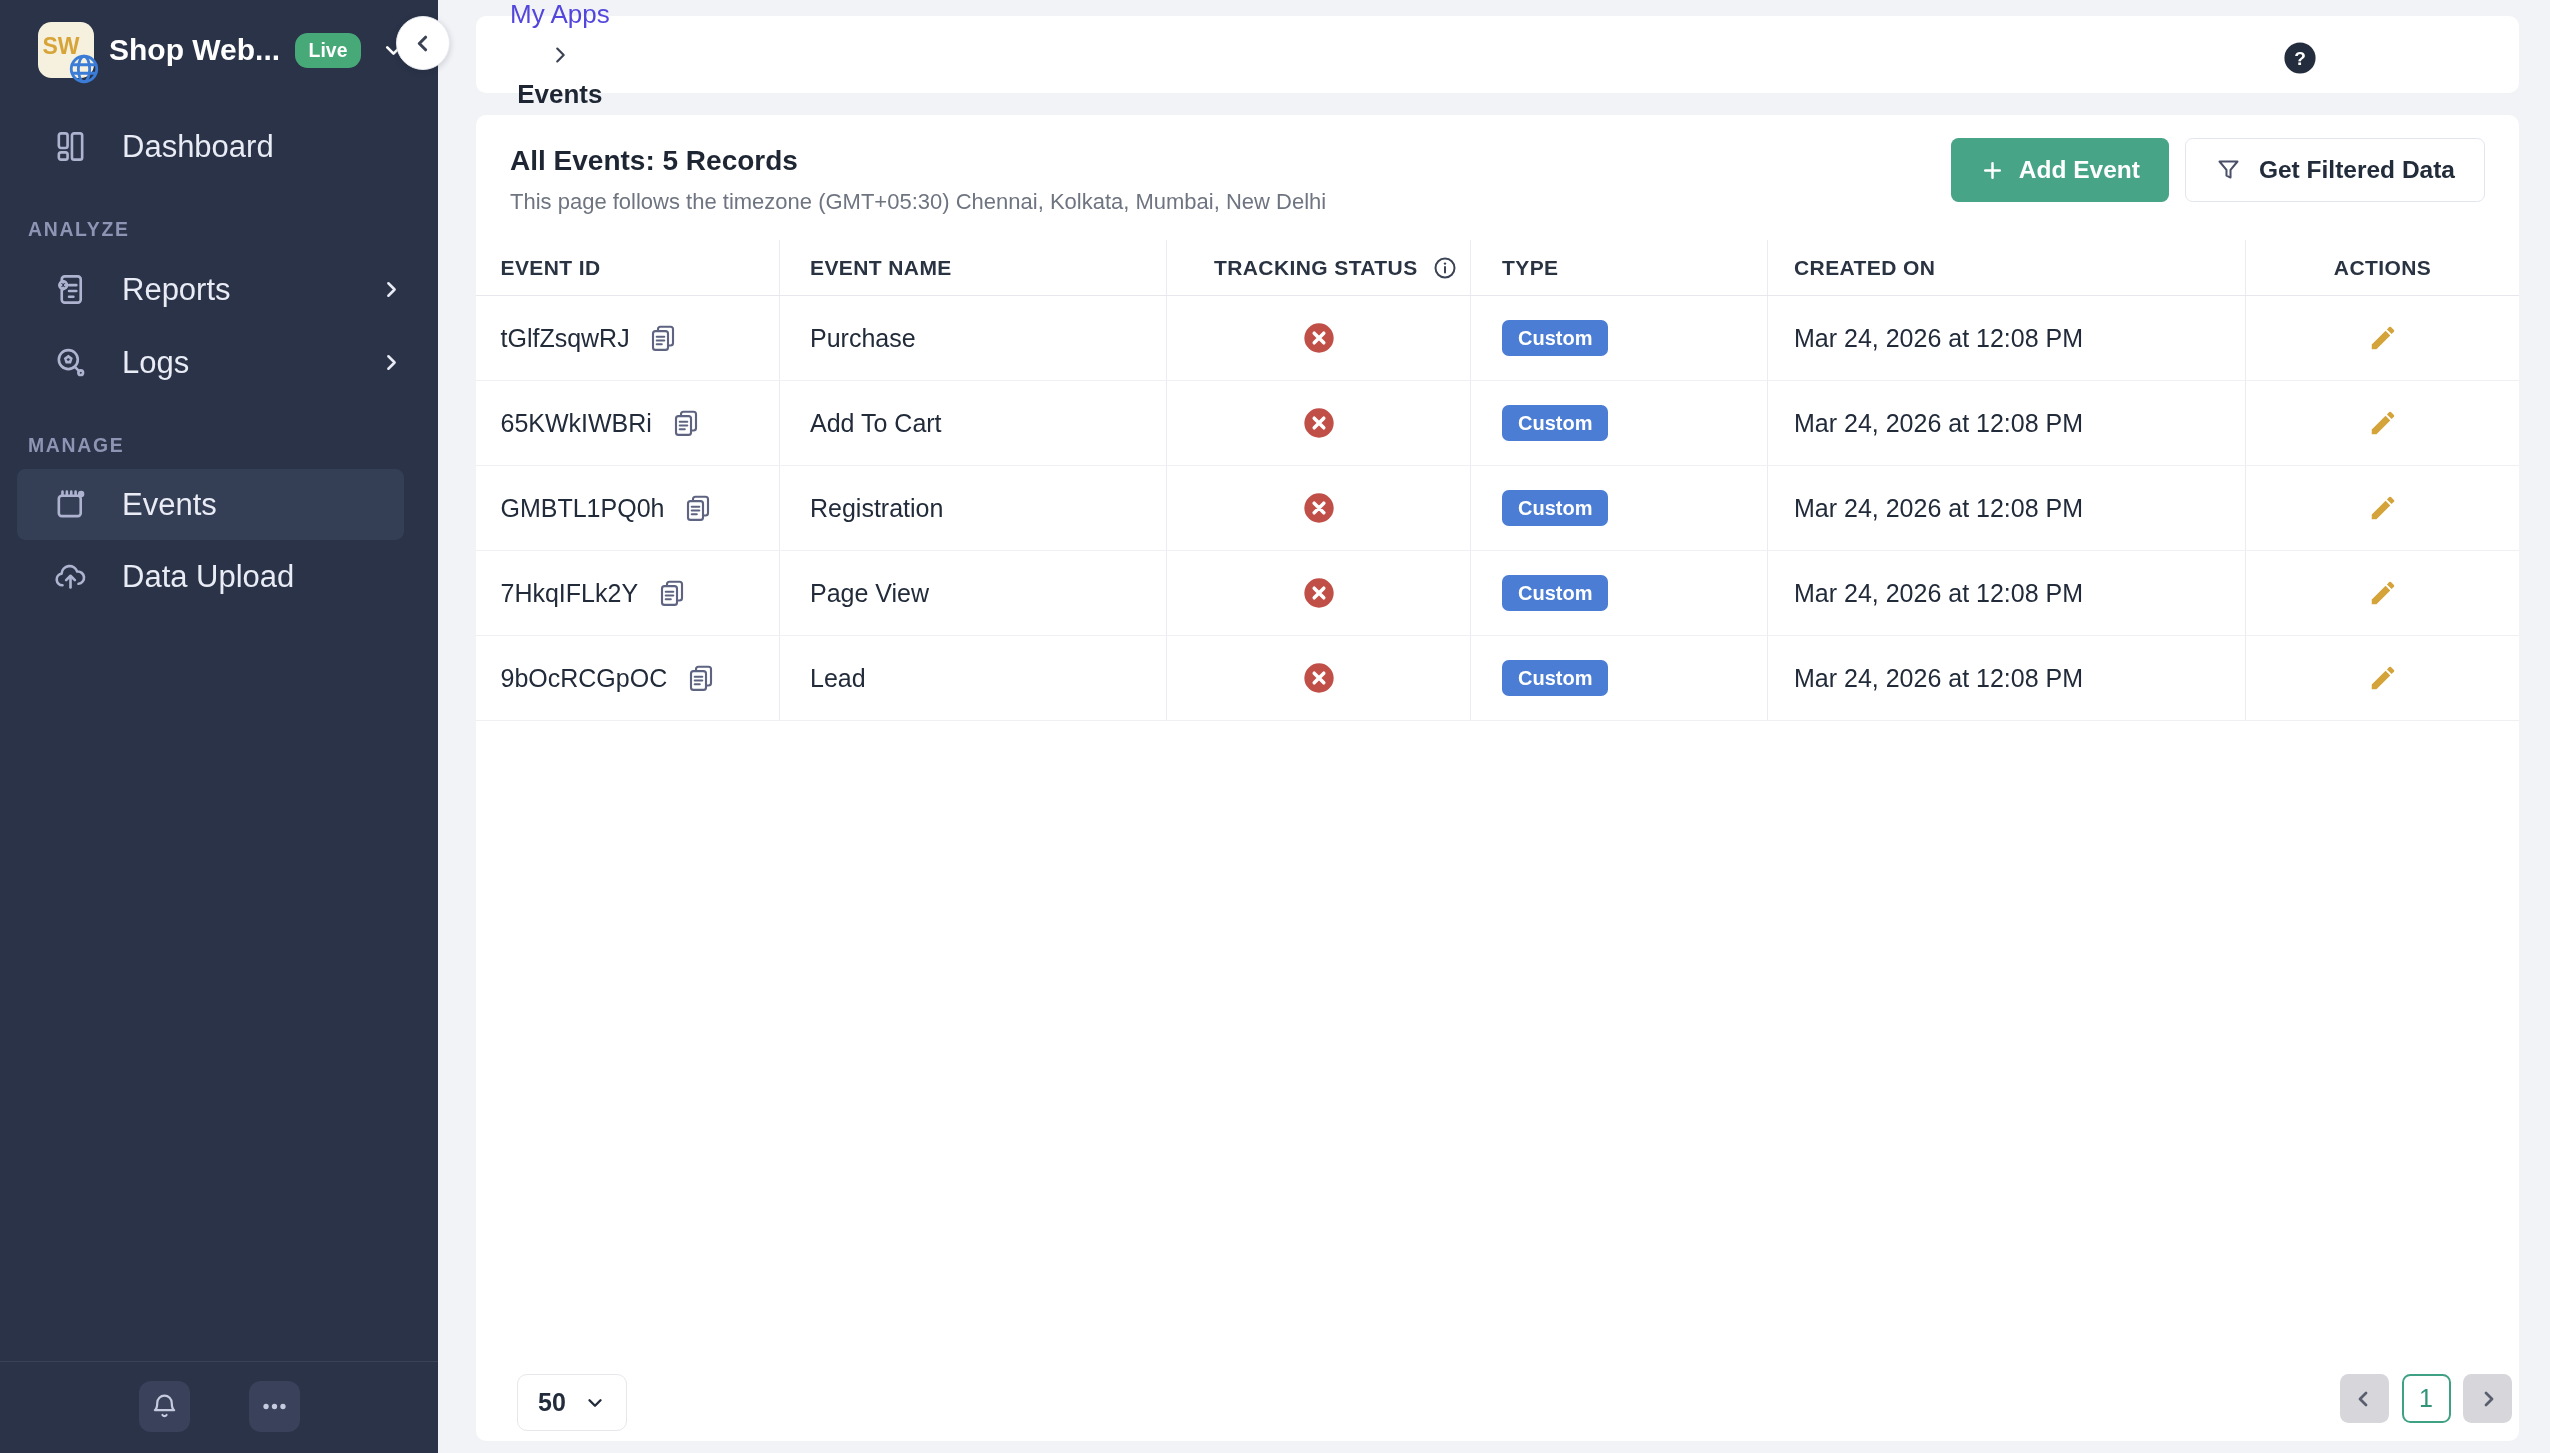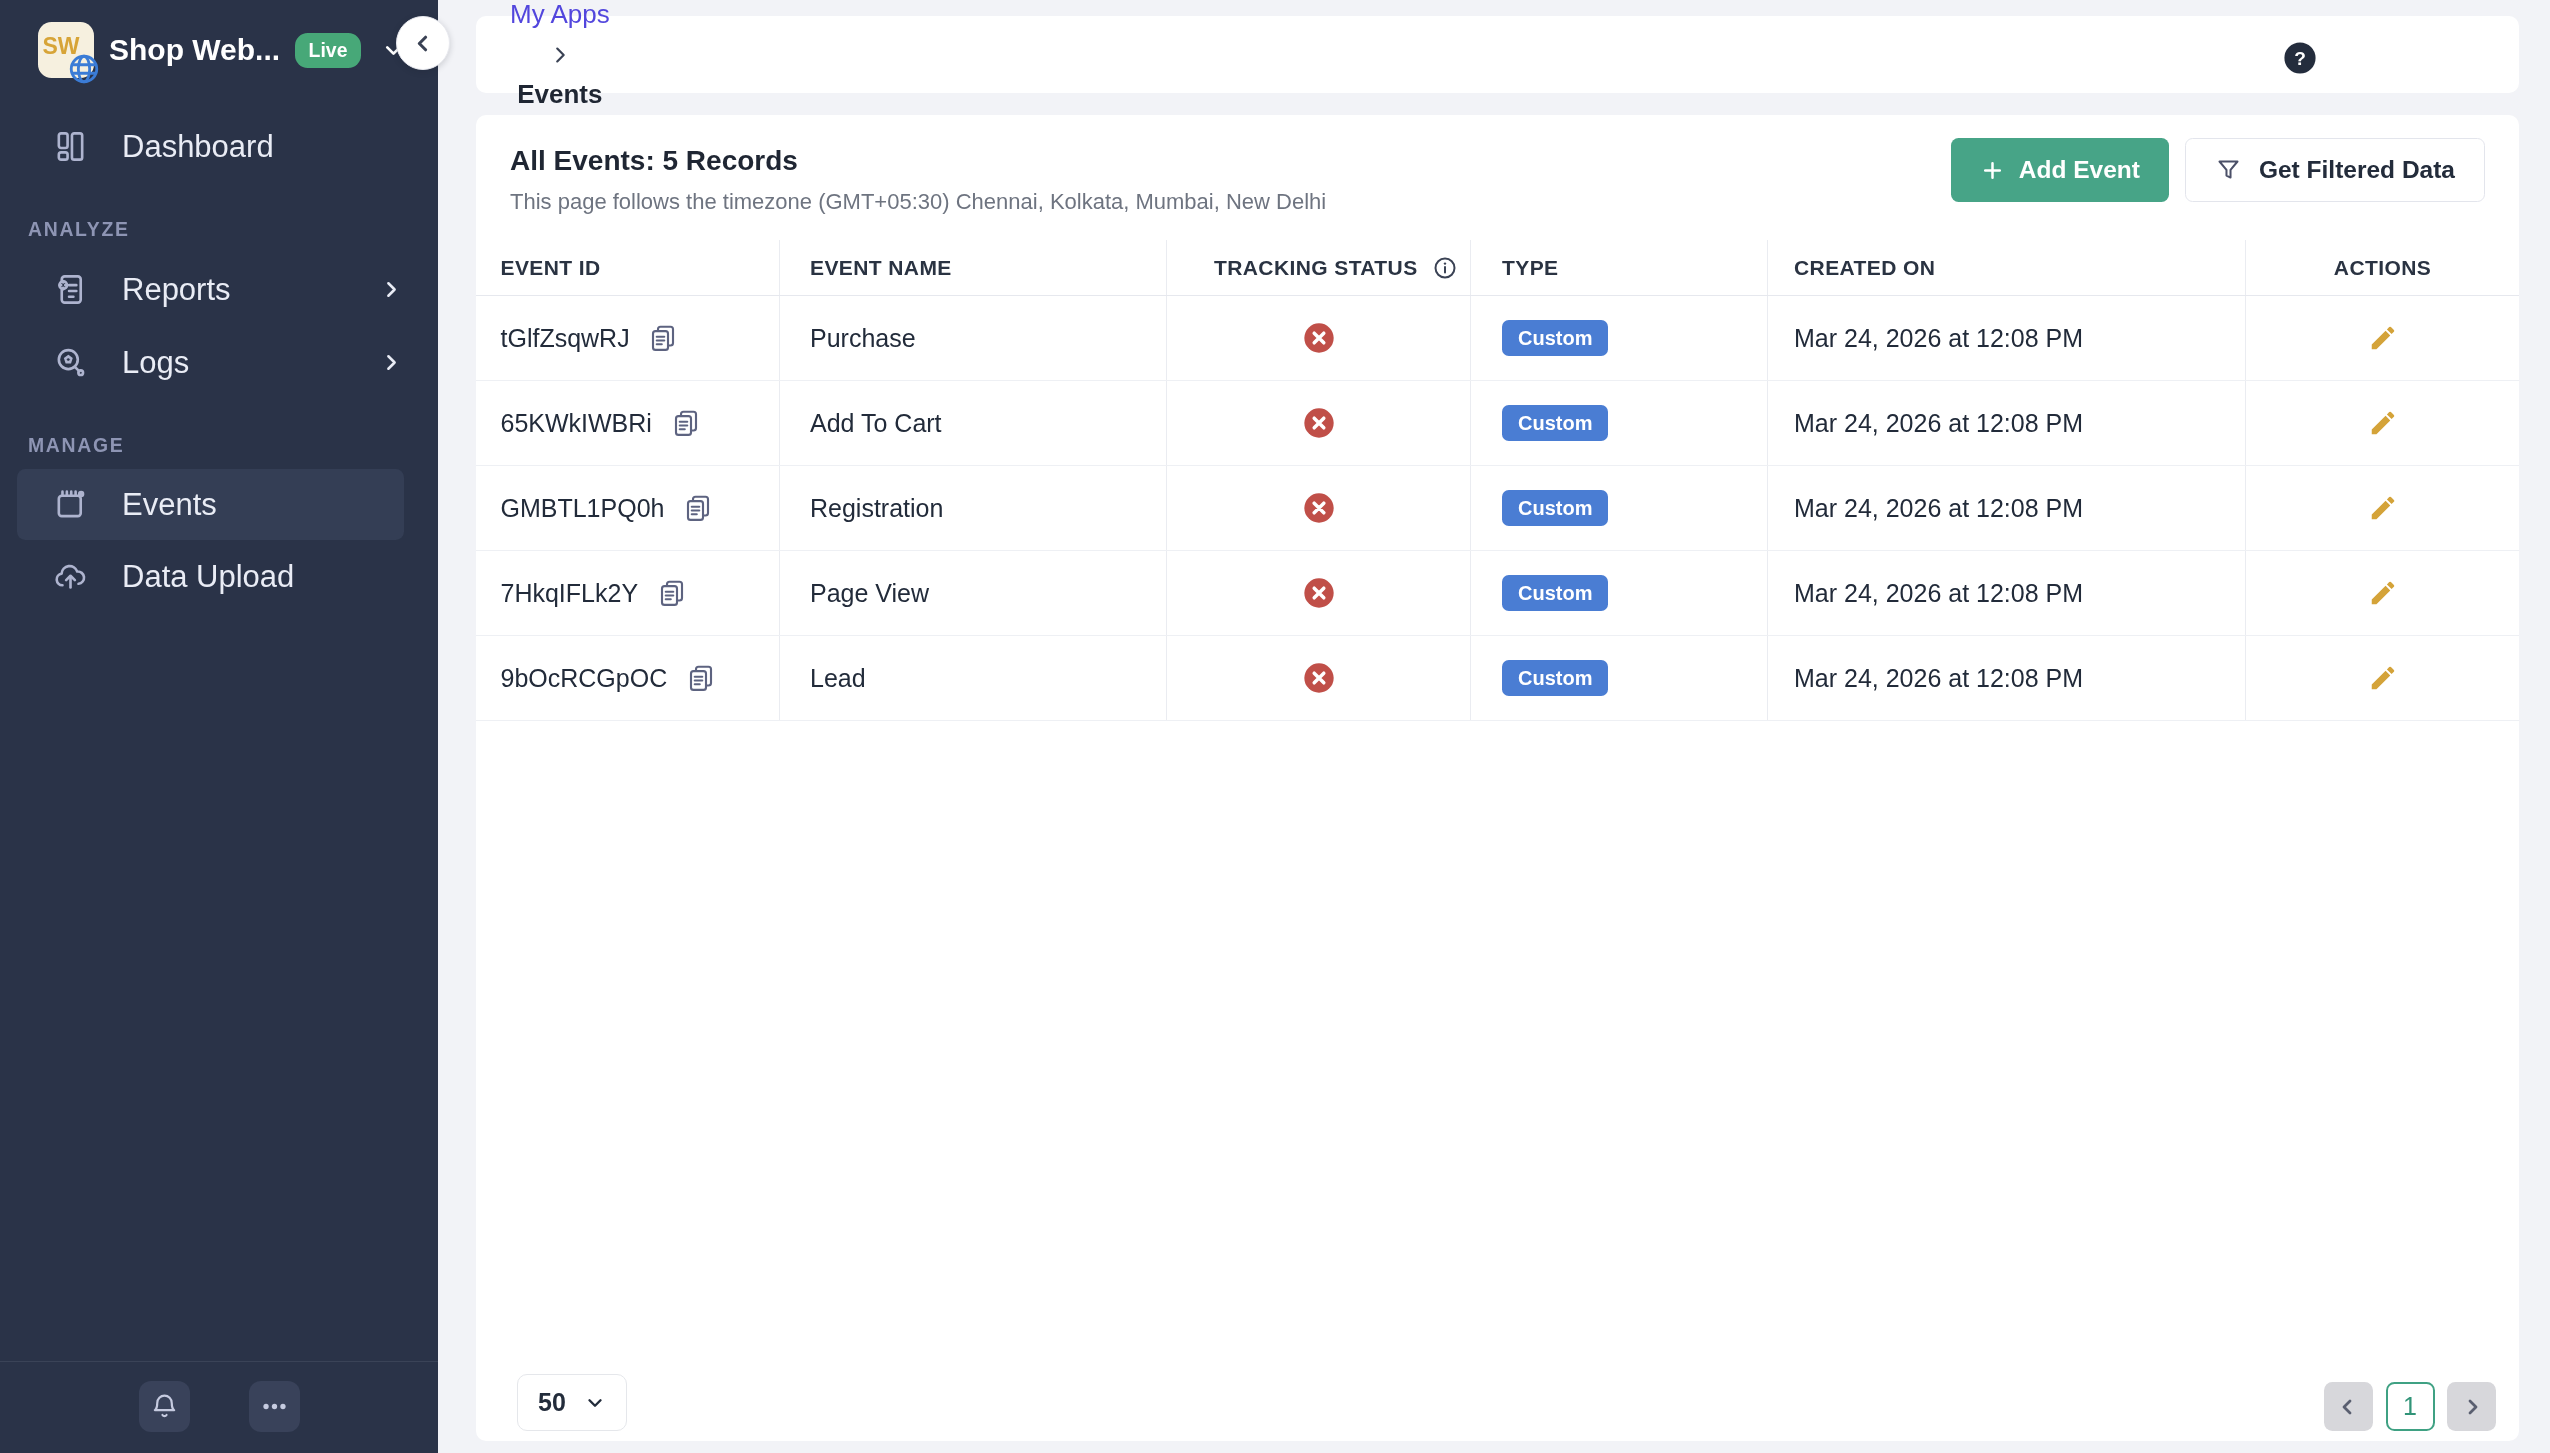--- a/index.html
+++ b/index.html
@@ -154,22 +154,22 @@
   .drow .cell { font-size:25px; color:#222b3a; }
   .copy-icon { width:30px; height:30px; margin-left:18.6px; color:#5d6380; cursor:pointer; }
   .status-x { width:32px; height:32px; }
   .badge {
     background:#4a7dd3; color:#fff; font-weight:700; font-size:20px;
     padding:7.6px 16px; border-radius:6.8px; line-height:1;
   }
   .edit-icon { width:30px; height:30px; color:#d4a339; cursor:pointer; }
   
   .pagbar {
-    position:absolute; left:0; right:16px; bottom:10px;
-    display:flex; align-items:flex-end; padding:0 6.8px 0 41px;
+    position:absolute; left:0; right:0; bottom:10px;
+    display:flex; align-items:flex-start; padding:0 6.8px 0 41px;
   }
   .page-size {
     display:flex; align-items:center; gap:18.6px;
     background:#fff; border:1.7px solid #e5e7eb; border-radius:10px;
     height:57px; padding:0 20px; cursor:pointer;
   }
   .page-size .val { font-size:25px; font-weight:700; color:#232c3b; }
   .page-size svg { width:22px; height:22px; color:#232c3b; }
   .pag-right { margin-left:auto; display:flex; align-items:center; gap:12.7px; }
   .pbtn {

